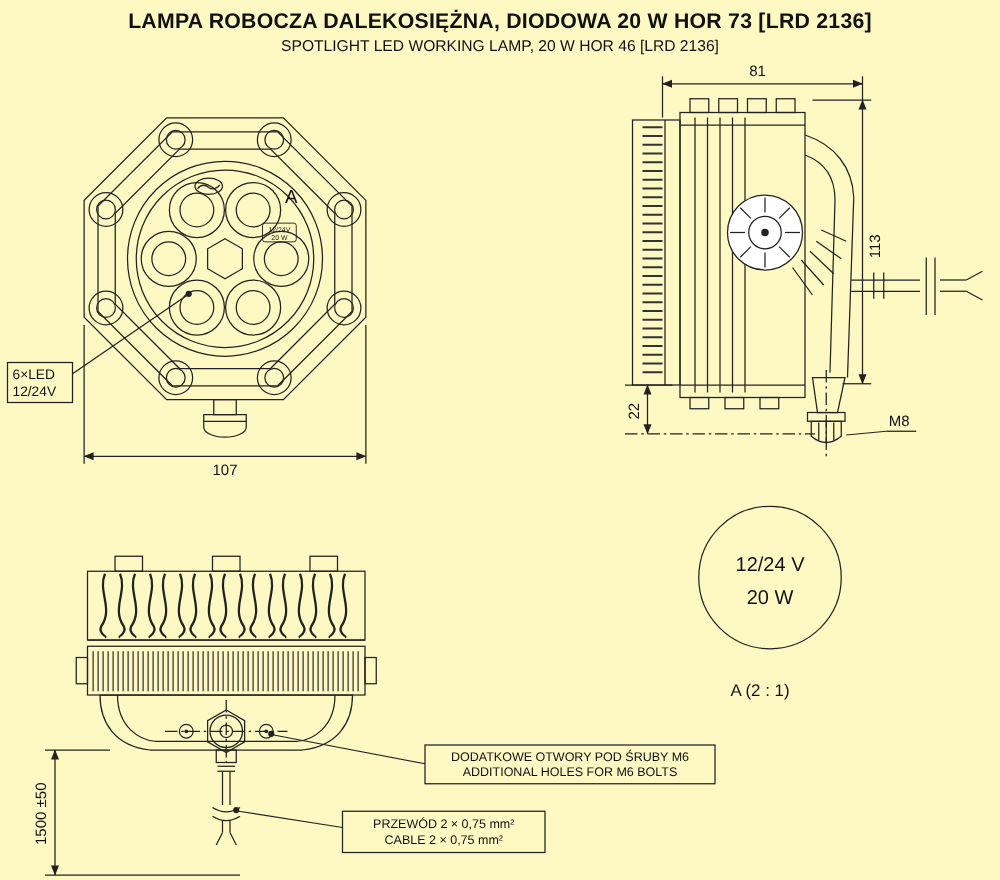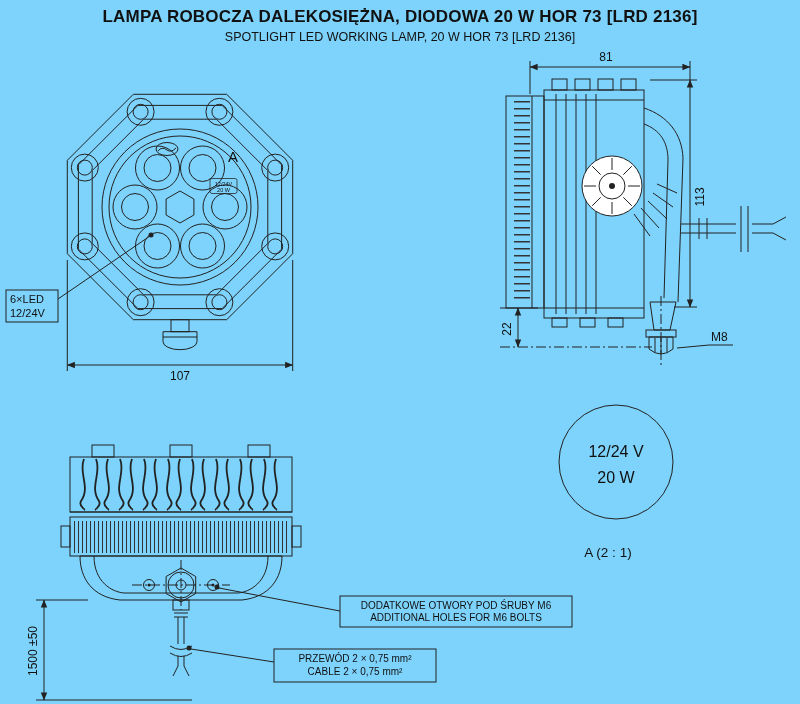--- a/index.html
+++ b/index.html
@@ -1,37 +1,37 @@
 <!DOCTYPE html>
 <html><head>
 <meta charset="utf-8">
 <title>Technical Drawing</title>
 <style>
   html,body{margin:0;padding:0;background:#fff;}
-  #page{position:relative;width:800px;height:704px;background:#7dd3fc;overflow:hidden;
+  #page{position:relative;width:800px;height:704px;background:#fef9c3;overflow:hidden;
         font-family:"Liberation Sans","DejaVu Sans",sans-serif;color:#111;}
   #title-block{position:absolute;top:0;left:0;width:100%;text-align:center;z-index:2;}
   #title-block .t1{font-size:17px;font-weight:bold;margin-top:7px;letter-spacing:.2px;}
   #title-block .t2{font-size:12.5px;margin-top:3px;}
   svg{position:absolute;top:0;left:0;}
   svg text{fill:#111;stroke:none;font-family:"Liberation Sans","DejaVu Sans",sans-serif;}
   .dim-text{font-size:12px;}
   .label-text{font-size:11px;}
   .callout-text{font-size:10px;}
   .micro{font-size:5.5px;}
   .cline{stroke-dasharray:10 3 2 3;}
 </style>
 </head>
 <body>
 
 <div id="page">
 
   <header id="title-block">
     <div class="t1">LAMPA ROBOCZA DALEKOSIĘŻNA, DIODOWA 20 W HOR 73 [LRD 2136]</div>
-    <div class="t2">SPOTLIGHT LED WORKING LAMP, 20 W HOR 73 [LRD 2136]</div>
+    <div class="t2">SPOTLIGHT LED WORKING LAMP, 20 W HOR 46 [LRD 2136]</div>
   </header>
 
   <svg width="800" height="704" viewBox="0 0 800 704">
     <defs>
       <marker id="arrow" viewBox="0 0 10 10" refX="9.5" refY="5" markerWidth="10" markerHeight="8" orient="auto-start-reverse">
         <path d="M0,1 L10,5 L0,9 Z" fill="#222"></path>
       </marker>
       <path id="wfin" d="M0,0 C-6,14 7,28 -3,42 C-6,48 2,50 0,51" fill="none"></path>
       <path id="wfin2" d="M0,0 C6,14 -7,28 3,42 C6,48 -2,50 0,51" fill="none"></path>
     </defs>

